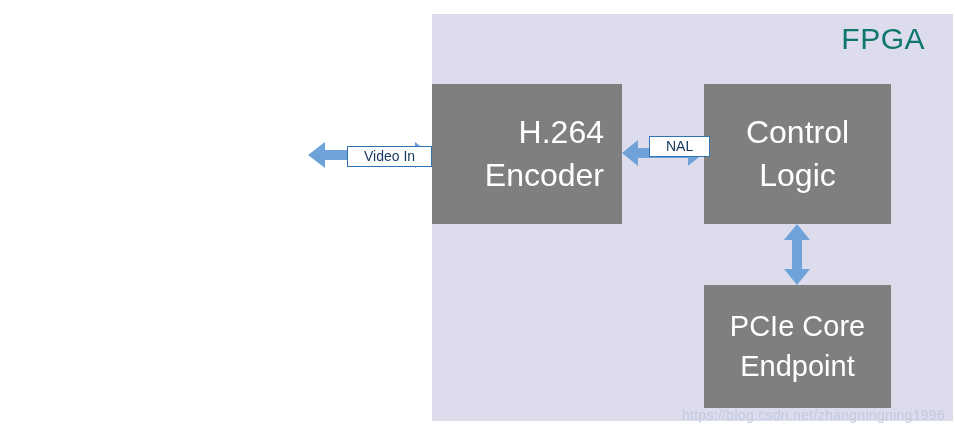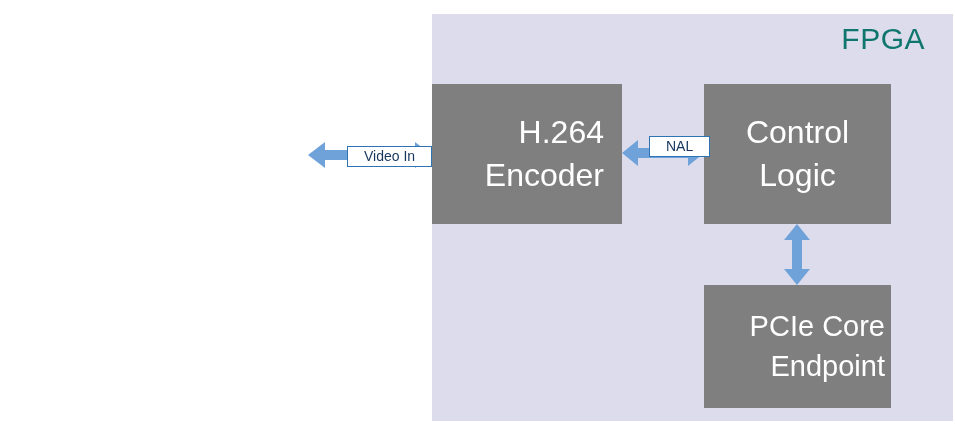--- a/index.html
+++ b/index.html
@@ -73,21 +73,20 @@
   }
   .pcie {
     left: 704px;
     top: 285px;
     width: 187px;
     height: 123px;
     background: #7f7f7f;
     font-size: 29px;
     padding: 0 6px;
     box-sizing: border-box;
-    text-align: right;
   }
   
   .arrow {
     position: absolute;
   }
   .arrow svg {
     display: block;
   }
   .arrow-video-in {
     left: 308px;
@@ -168,14 +167,15 @@
   <div class="arrow arrow-vertical">
     <svg width="26" height="61" viewBox="0 0 26 61" xmlns="http://www.w3.org/2000/svg">
       <polygon points="13,0 26,16 18,16 18,45 26,45 13,61 0,45 8,45 8,16 0,16" fill="#6ea2d9"></polygon>
     </svg>
   </div>
 
   <div class="conn-label video-in-label">Video In</div>
 
   <div class="conn-label nal-label">NAL</div>
 
+  <div class="watermark">https://blog.csdn.net/zhangningning1996</div>
 
 </div>
 
 </body></html>

